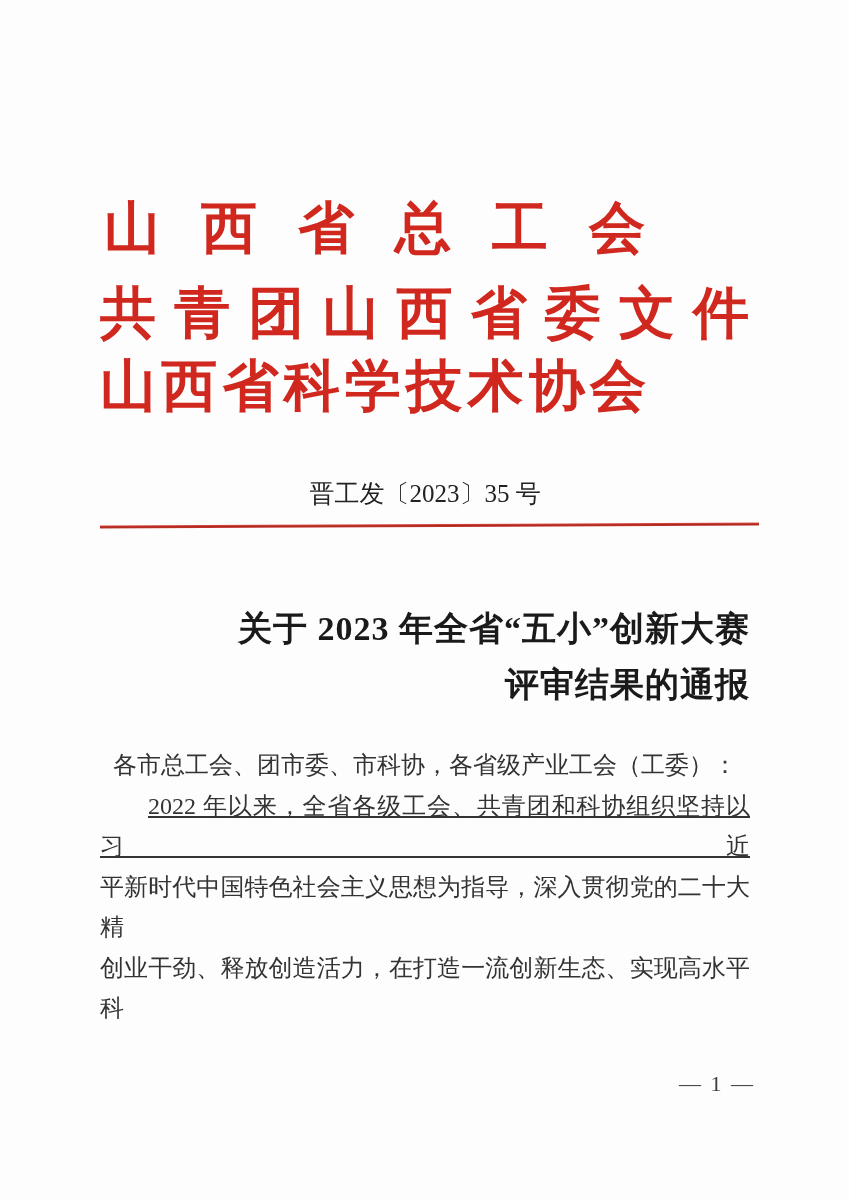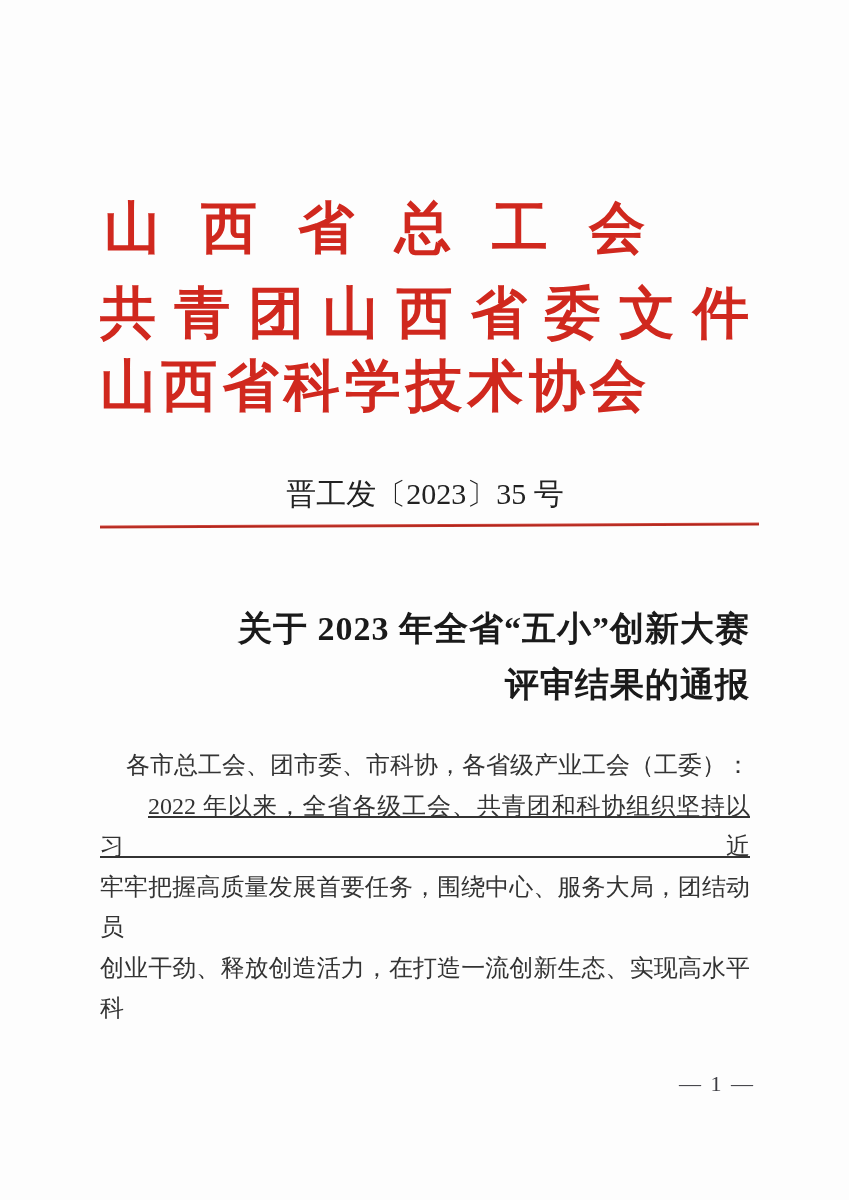--- a/index.html
+++ b/index.html
@@ -37,21 +37,21 @@
   .hl-2 { top: 281px; left: 100px; width: 649px; }
   .hl-3 { top: 354px; left: 100px; width: 546px; }
 
   
   .doc-number {
     position: absolute;
     top: 479px;
     left: 100px;
     width: 650px;
     text-align: center;
-    font-size: 30px;
+    font-size: 25px;
     line-height: 30px;
     color: #222222;
   }
 
   
   .red-rule {
     position: absolute;
     top: 524px;
     left: 100px;
     width: 659px;
@@ -79,21 +79,21 @@
     position: absolute;
     top: 745px;
     left: 100px;
     width: 650px;
     font-size: 24px;
     line-height: 40.5px;
     color: var(--body-ink);
   }
   .b-line {
     white-space: nowrap;
-    text-align: right;
+    text-align: center;
   }
   .b-line.stretch {
     white-space: normal;
     text-align: justify;
     text-align-last: justify;
     text-justify: inter-character;
   }
   .b-line.indent {
     text-indent: 2em;
     text-decoration: underline;
@@ -156,19 +156,19 @@
   <div class="red-rule"></div>
 
   <div class="doc-title">
     <div>关于 2023 年全省“五小”创新大赛</div>
     <div>评审结果的通报</div>
   </div>
 
   <div class="doc-body">
     <div class="b-line">各市总工会、团市委、市科协，各省级产业工会（工委）：</div>
     <div class="b-line stretch indent">2022 年以来，全省各级工会、共青团和科协组织坚持以习近</div>
-    <div class="b-line stretch">牢牢把握高质量发展首要任务，围绕中心、服务大局，团结动员</div>
+    <div class="b-line stretch">平新时代中国特色社会主义思想为指导，深入贯彻党的二十大精</div>
     <div class="b-line stretch">创业干劲、释放创造活力，在打造一流创新生态、实现高水平科</div>
   </div>
 
   <div class="page-number">— 1 —</div>
 
 </div>
 
 </body></html>

